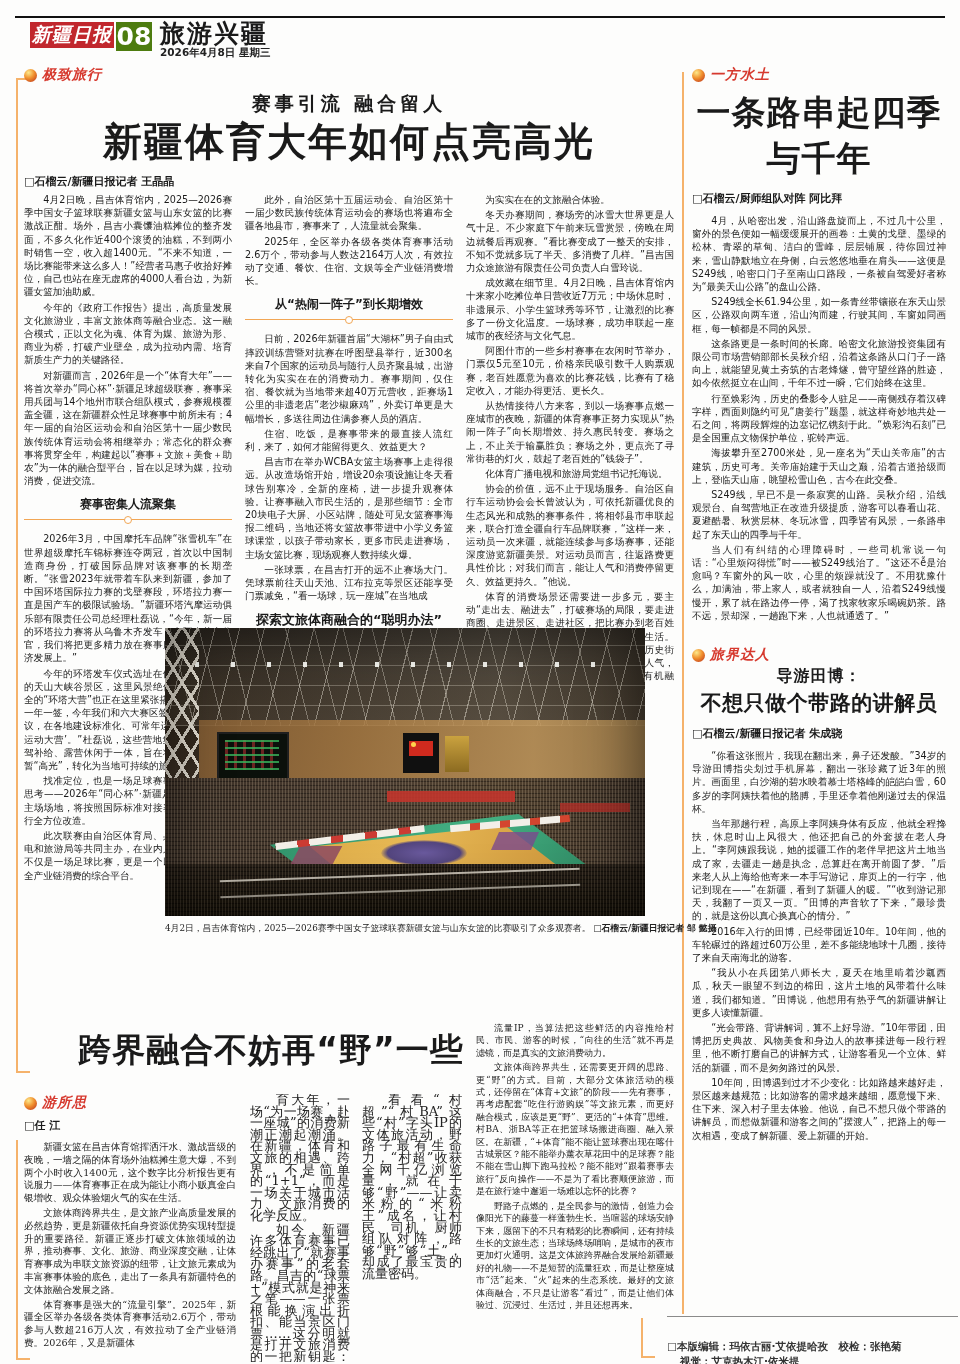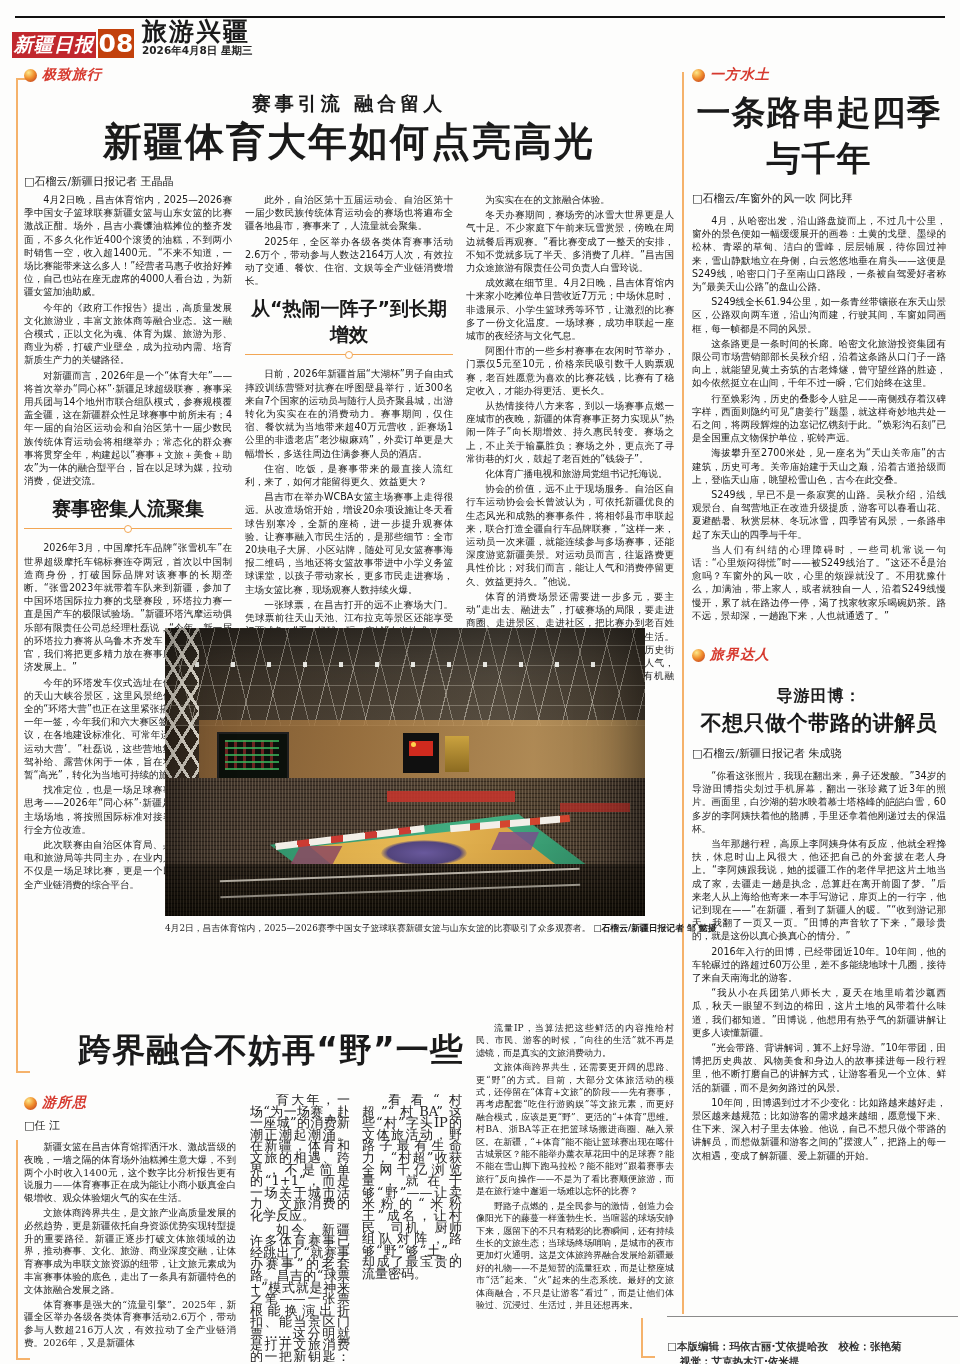--- a/index.html
+++ b/index.html
@@ -1,41 +1,41 @@
 <!DOCTYPE html>
 <html><head>
 <meta charset="utf-8">
 <style>
   html,body{margin:0;padding:0;background:#e8e8e8;}
   .page{position:relative;width:960px;height:1364px;margin:0 auto;background:#fdfdfc;overflow:hidden;
         font-family:"DejaVu Sans","Liberation Sans",sans-serif;color:#1a1a1a;}
   
   .top-rule{position:absolute;left:15px;right:15px;top:16px;height:2px;background:#111;}
-  .masthead{position:absolute;left:12px;top:22px;height:36px;display:flex;align-items:flex-end;}
+  .masthead{position:absolute;left:30px;top:22px;height:36px;display:flex;align-items:flex-start;}
   .mh-logo{width:84px;background:#c1272d;color:#fff;display:flex;align-items:center;justify-content:center;
            font-family:"DejaVu Serif","Liberation Serif",serif;font-weight:900;font-style:italic;
            font-size:19px;letter-spacing:1px;}
-  .mh-page{width:36px;margin-left:2px;background:#c2410c;color:#fff;display:flex;align-items:center;justify-content:center;
+  .mh-page{width:36px;margin-left:2px;background:#4d7c0f;color:#fff;display:flex;align-items:center;justify-content:center;
            font-size:25px;font-weight:700;}
   .mh-right{margin-left:8px;display:flex;flex-direction:column;justify-content:space-between;}
   .mh-section{font-size:25px;font-weight:900;letter-spacing:2px;line-height:24px;}
   .mh-date{font-size:10.5px;font-weight:700;color:#222;}
   
   .vline{position:absolute;background:#f5b26b;}
   .bracket-h{position:absolute;height:2px;background:#f5b26b;}
   .label-tag{display:flex;align-items:center;justify-content:flex-start;gap:5px;color:#d6392e;
              font-weight:700;font-style:italic;font-size:14px;letter-spacing:1px;}
   .label-ball{width:13px;height:13px;border-radius:50%;flex:0 0 13px;
               background:radial-gradient(circle at 35% 28%,#fde98b 0%,#f0902e 45%,#b92c18 100%);}
-  .subhead{font-weight:900;text-align:center;font-size:19px;margin:9px 0 12px;}
+  .subhead{font-weight:900;text-align:center;font-size:12px;margin:9px 0 12px;}
   .sh-line{height:1px;background:#f2a654;margin-top:6px;position:relative;}
   .sh-ring{position:absolute;left:50%;top:-3px;width:6px;height:6px;border:1.5px solid #f2a654;
            border-radius:50%;background:#fff;transform:translateX(-50%);}
   
-  .byline{font-weight:400;font-size:11px;margin:0 0 8px;}
+  .byline{font-weight:700;font-size:11px;margin:0 0 8px;}
   .paras p{margin:0 0 2px;text-indent:2em;text-align:justify;}
   .body-sm p{font-size:9.6px;line-height:13.2px;}
   
   .main-article{position:absolute;left:24px;top:66px;width:650px;}
   .ma-kicker{text-align:center;font-size:19px;font-weight:700;letter-spacing:4px;margin-top:7px;}
   .ma-headline{text-align:center;font-size:39px;font-weight:900;letter-spacing:2px;line-height:44px;margin-top:3px;}
   .ma-byline-row{margin:10px 0 4px;}
   .ma-cols{position:relative;margin-top:2px;}
   .ma-col{position:absolute;top:0;overflow:hidden;}
   .ma-col1{left:0;width:208px;height:882px;}
@@ -93,21 +93,21 @@
       border-top:2.5px solid #cfc9bd;border-bottom:2px solid #b6b0a4;opacity:.9;}
   .ph-vignette{inset:0;box-shadow:inset 0 0 60px rgba(0,0,0,.55);}
   .caption{position:absolute;left:165px;top:922px;width:485px;font-size:8.8px;line-height:12px;
            font-family:"DejaVu Serif","Liberation Serif",serif;color:#222;white-space:nowrap;}
   .caption b{font-family:"DejaVu Sans","Liberation Sans",sans-serif;font-weight:700;}
   
   .road{position:absolute;left:692px;top:66px;width:254px;}
   .rr-headline{text-align:center;font-weight:900;font-size:34px;letter-spacing:1px;margin-top:6px;}
   .road .paras{height:452px;overflow:hidden;margin-top:2px;}
   .guide{position:absolute;left:692px;top:646px;width:254px;}
-  .gd-kicker{text-align:center;font-size:16px;font-weight:700;margin-top:22px;letter-spacing:1px;}
+  .gd-kicker{text-align:center;font-size:16px;font-weight:700;margin-top:2px;letter-spacing:1px;}
   .gd-headline{text-align:center;font-weight:900;font-size:21px;letter-spacing:.5px;margin-top:2px;}
   .guide .paras{height:548px;overflow:hidden;margin-top:2px;}
   
   .footer{position:absolute;left:655px;top:1316px;width:291px;border-top:1px solid #8a8a8a;padding-top:22px;margin-left:12px;}
   .footer .f1,.footer .f2{font-size:10.5px;font-weight:700;color:#333;line-height:15px;}
   .footer .f2{padding-left:13px;}
   .footer-bracket-v{position:absolute;left:641px;top:1318px;width:2px;height:40px;background:#f5b26b;}
   .footer-bracket-h{position:absolute;left:641px;top:1356px;width:14px;height:2px;background:#f5b26b;}
   
   .opinion{position:absolute;left:24px;top:1022px;width:650px;height:340px;}
@@ -252,21 +252,21 @@
     <span>4月2日，昌吉体育馆内，2025—2026赛季中国女子篮球联赛新疆女篮与山东女篮的比赛吸引了众多观赛者。</span>
     <b>□石榴云/新疆日报记者 邹 懿摄</b>
   </div>
 
   <div class="road">
     <div class="label-tag">
       <i class="label-ball"></i>
       <span>一方水土</span>
     </div>
     <div class="rr-headline">一条路串起四季与千年</div>
-    <div class="byline" style="margin-top:9px">□石榴云/车窗外的风一吹 阿比拜</div>
+    <div class="byline" style="margin-top:9px">□石榴云/厨师组队对阵 阿比拜</div>
     <div class="paras body-sm">
         <p>4月，从哈密出发，沿山路盘旋而上，不过几十公里，窗外的景色便如一幅缓缓展开的画卷：土黄的戈壁、墨绿的松林、青翠的草甸、洁白的雪峰，层层铺展，待你回过神来，雪山静默地立在身侧，白云悠悠地垂在肩头——这便是S249线，哈密口门子至南山口路段，一条被自驾爱好者称为“最美天山公路”的盘山公路。</p>
         <p>S249线全长61.94公里，如一条青丝带镶嵌在东天山景区，公路双向两车道，沿山沟而建，行驶其间，车窗如同画框，每一帧都是不同的风景。</p>
         <p>这条路更是一条时间的长廊。哈密文化旅游投资集团有限公司市场营销部部长吴秋介绍，沿着这条路从口门子一路向上，就能望见黄土夯筑的古老烽燧，曾守望丝路的胜迹，如今依然挺立在山间，千年不过一瞬，它们始终在这里。</p>
         <p>行至焕彩沟，历史的叠影令人驻足——南侧残存着汉碑字样，西面则隐约可见“唐姜行”题墨，就这样奇妙地共处一石之间，将两段辉煌的边塞记忆镌刻于此。“焕彩沟石刻”已是全国重点文物保护单位，驼铃声远。</p>
         <p>海拔攀升至2700米处，见一座名为“天山关帝庙”的古建筑，历史可考。关帝庙始建于天山之巅，沿着古道拾级而上，登临天山庙，眺望松雪山色，古今在此交叠。</p>
         <p>S249线，早已不是一条寂寞的山路。吴秋介绍，沿线观景台、自驾营地正在改造升级提质，游客可以春看山花、夏避酷暑、秋赏层林、冬玩冰雪，四季皆有风景，一条路串起了东天山的四季与千年。</p>
         <p>当人们有纠结的心理障碍时，一些司机常说一句话：“心里烦闷得慌”时——被S249线治了。“这还不ễ是治愈吗？车窗外的风一吹，心里的烦躁就没了。不用犹豫什么，加满油，带上家人，或者就独自一人，沿着S249线慢慢开，累了就在路边停一停，渴了找家牧家乐喝碗奶茶。路不远，景却深，一趟跑下来，人也就通透了。”</p>
       </div>
   </div>

